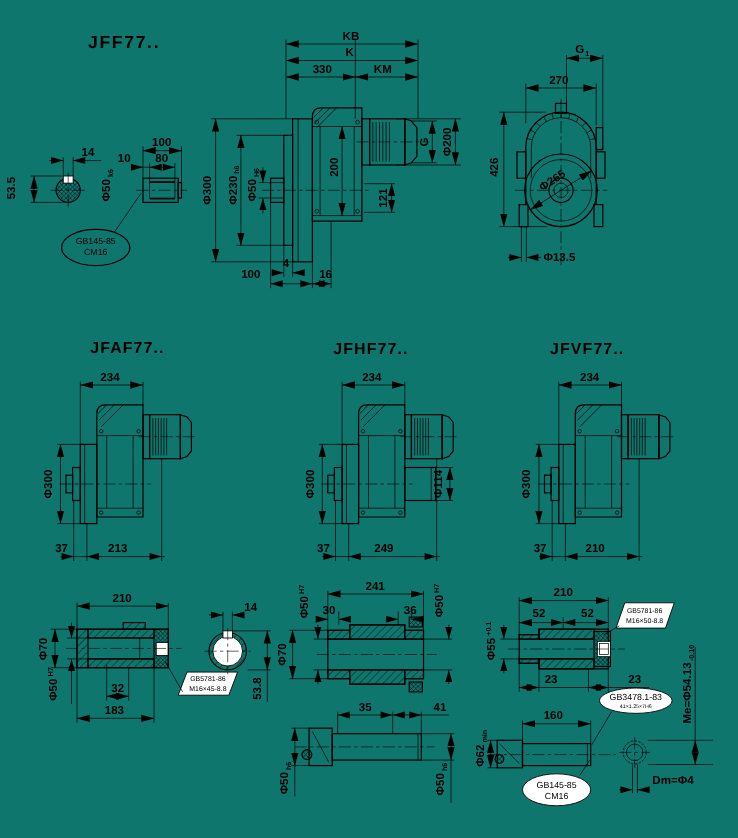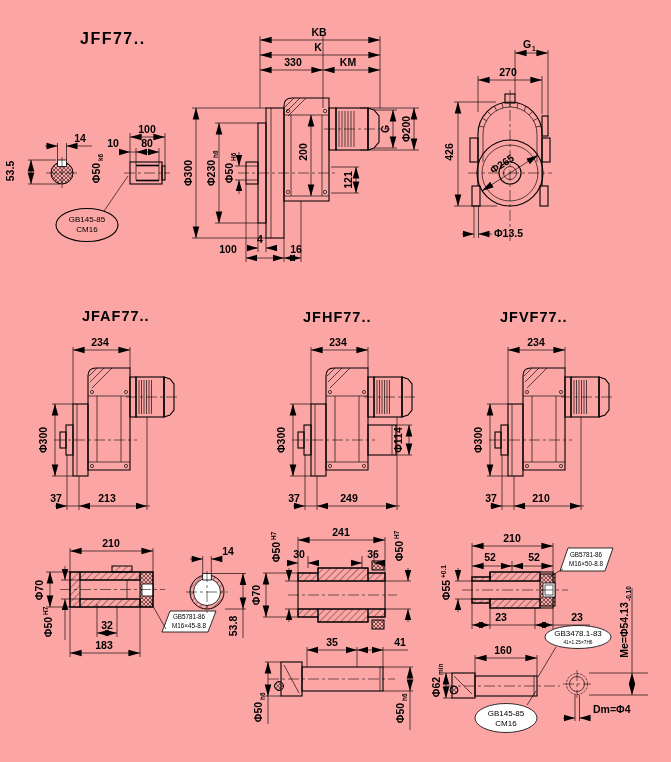--- a/index.html
+++ b/index.html
@@ -1,16 +1,16 @@
 <!DOCTYPE html>
 <html><head>
 <meta charset="utf-8">
 <style>
   html,body{margin:0;padding:0;background:#fff;}
-  .page{width:671px;height:762px;background:#fca5a5;position:relative;overflow:hidden;}
+  .page{width:671px;height:762px;background:#0f766e;position:relative;overflow:hidden;}
   svg{display:block;}
   text{fill:#000;font-family:"Liberation Sans","DejaVu Sans",sans-serif;}
   .title{font-size:16px;font-weight:bold;letter-spacing:1.5px;}
   .title2{font-size:14.5px;font-weight:bold;letter-spacing:1px;}
   .d{font-size:10.5px;font-weight:bold;}
   .s{font-size:6.5px;font-weight:bold;}
   .lbl{font-size:8px;font-weight:normal;}
   .pl{font-size:6.3px;font-weight:normal;}
   .tiny{font-size:4.8px;font-weight:normal;}
   .o{fill:none;stroke:#000;stroke-width:1.1;}

